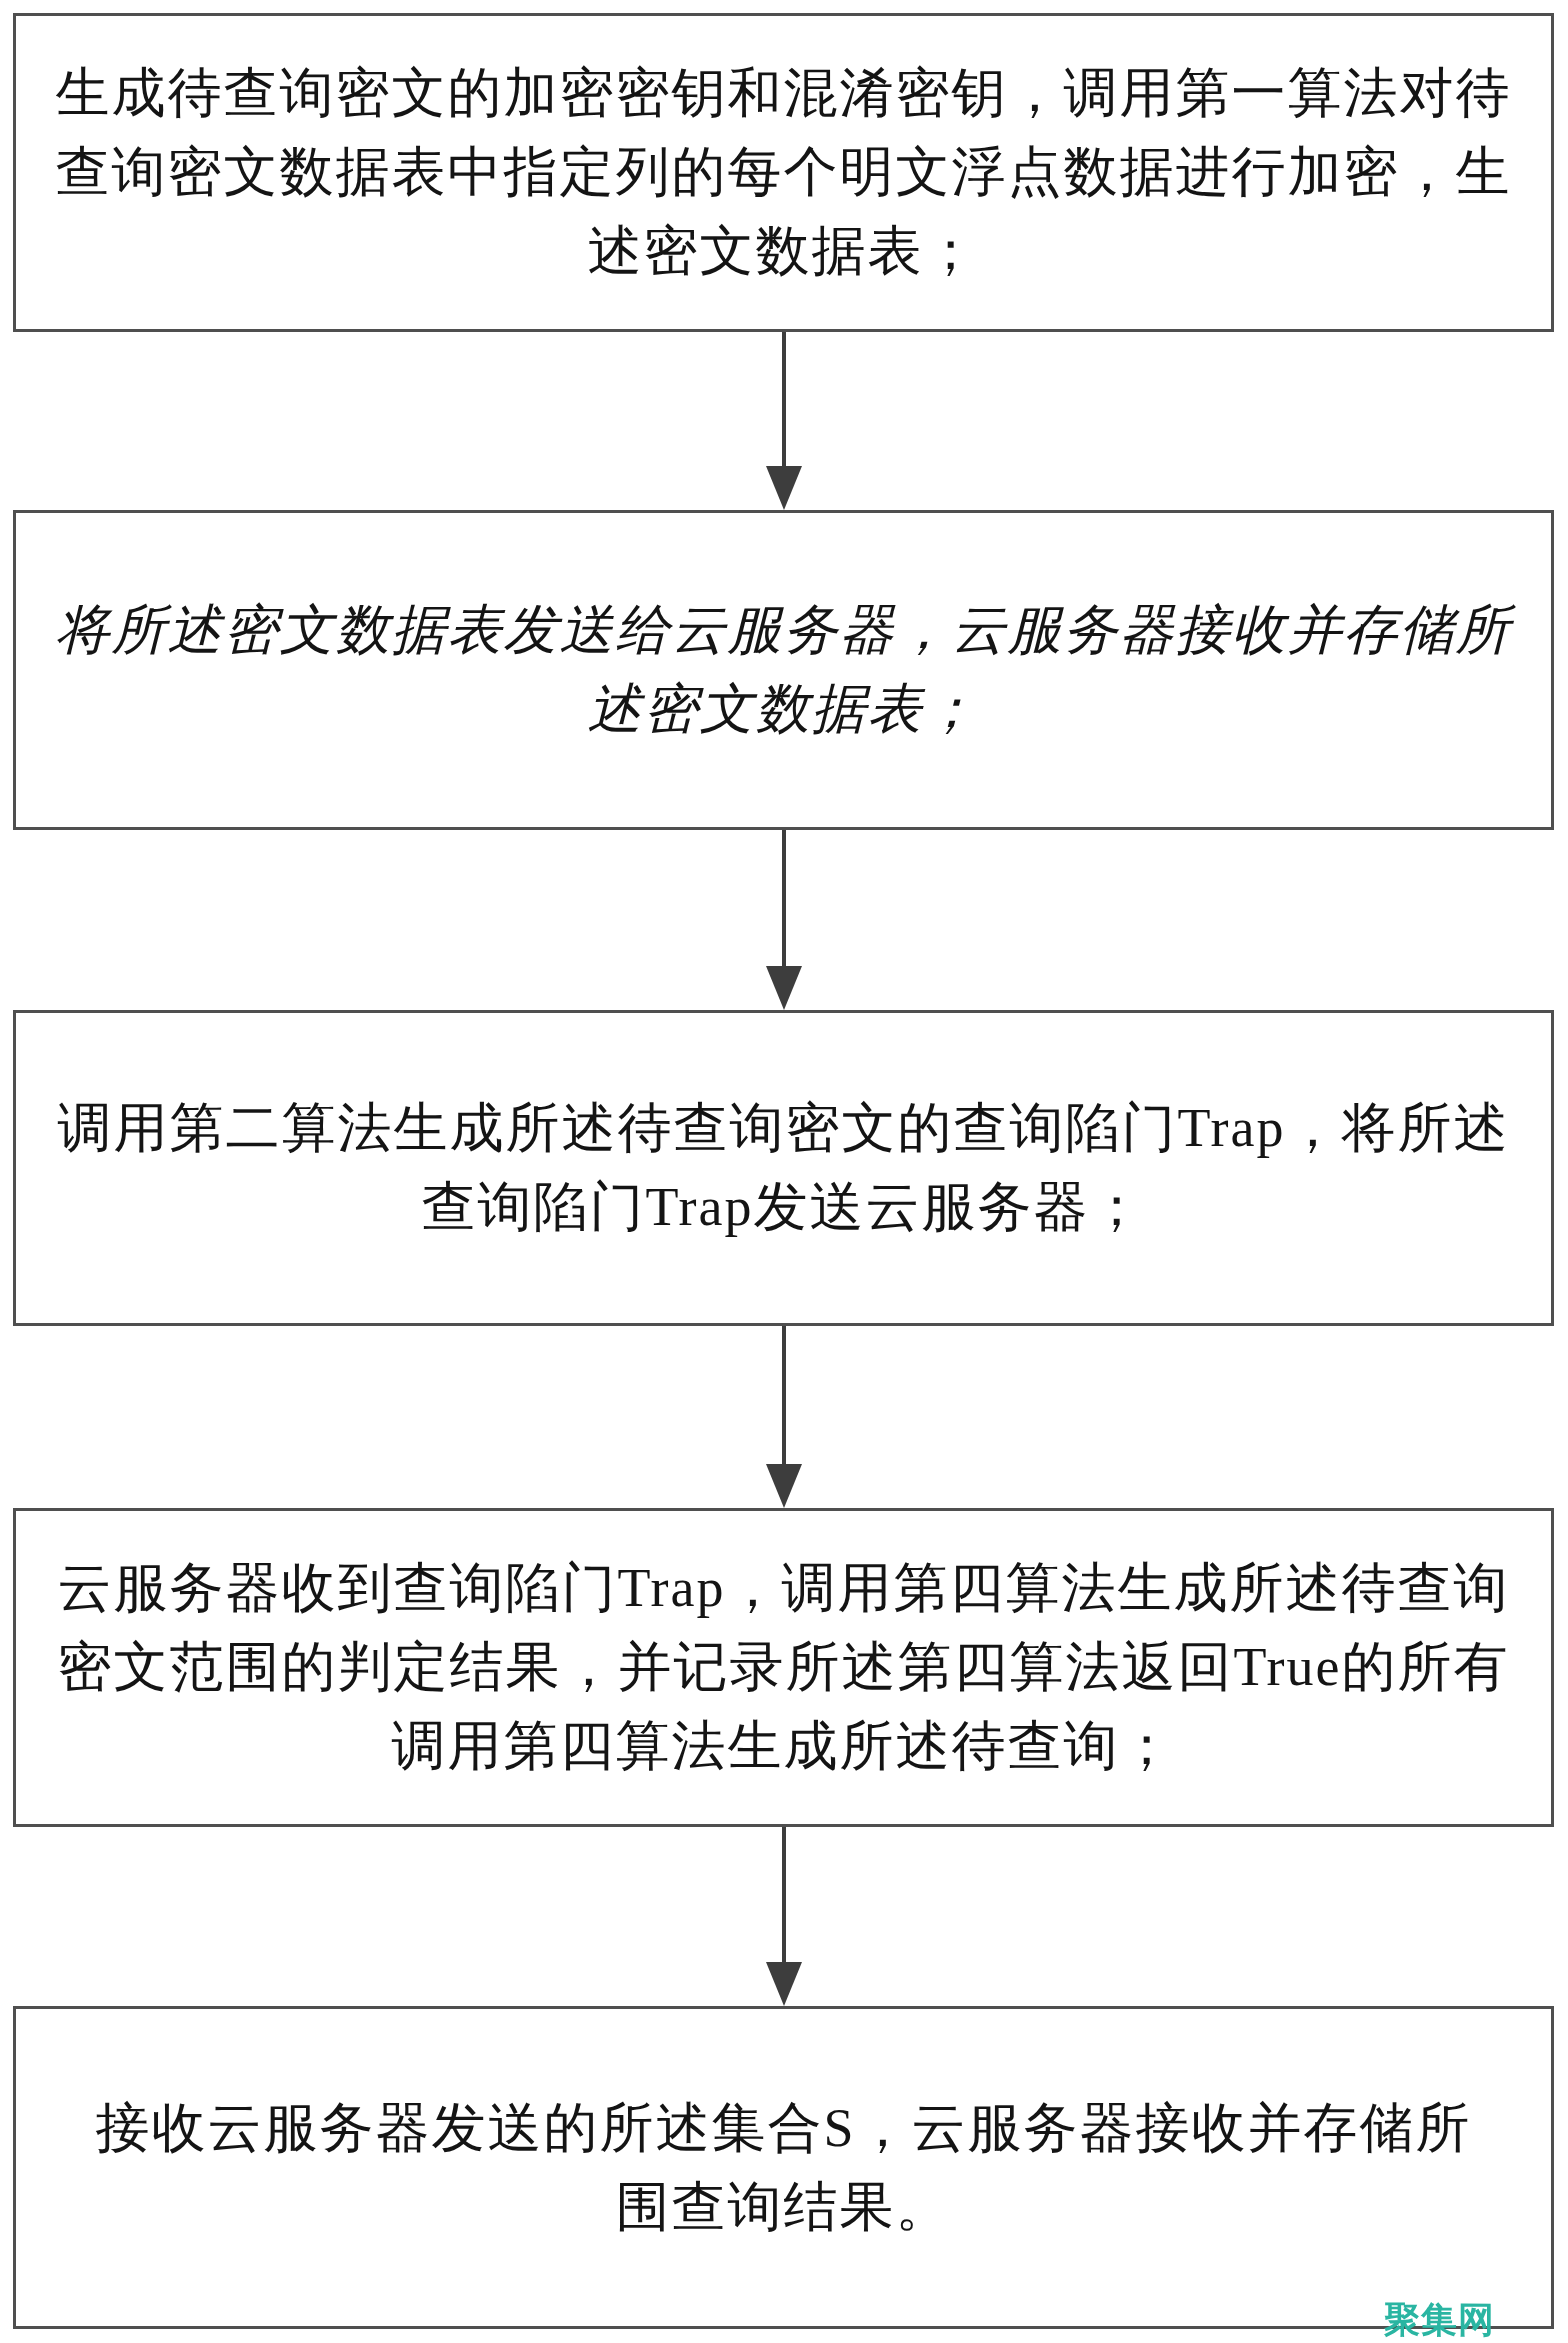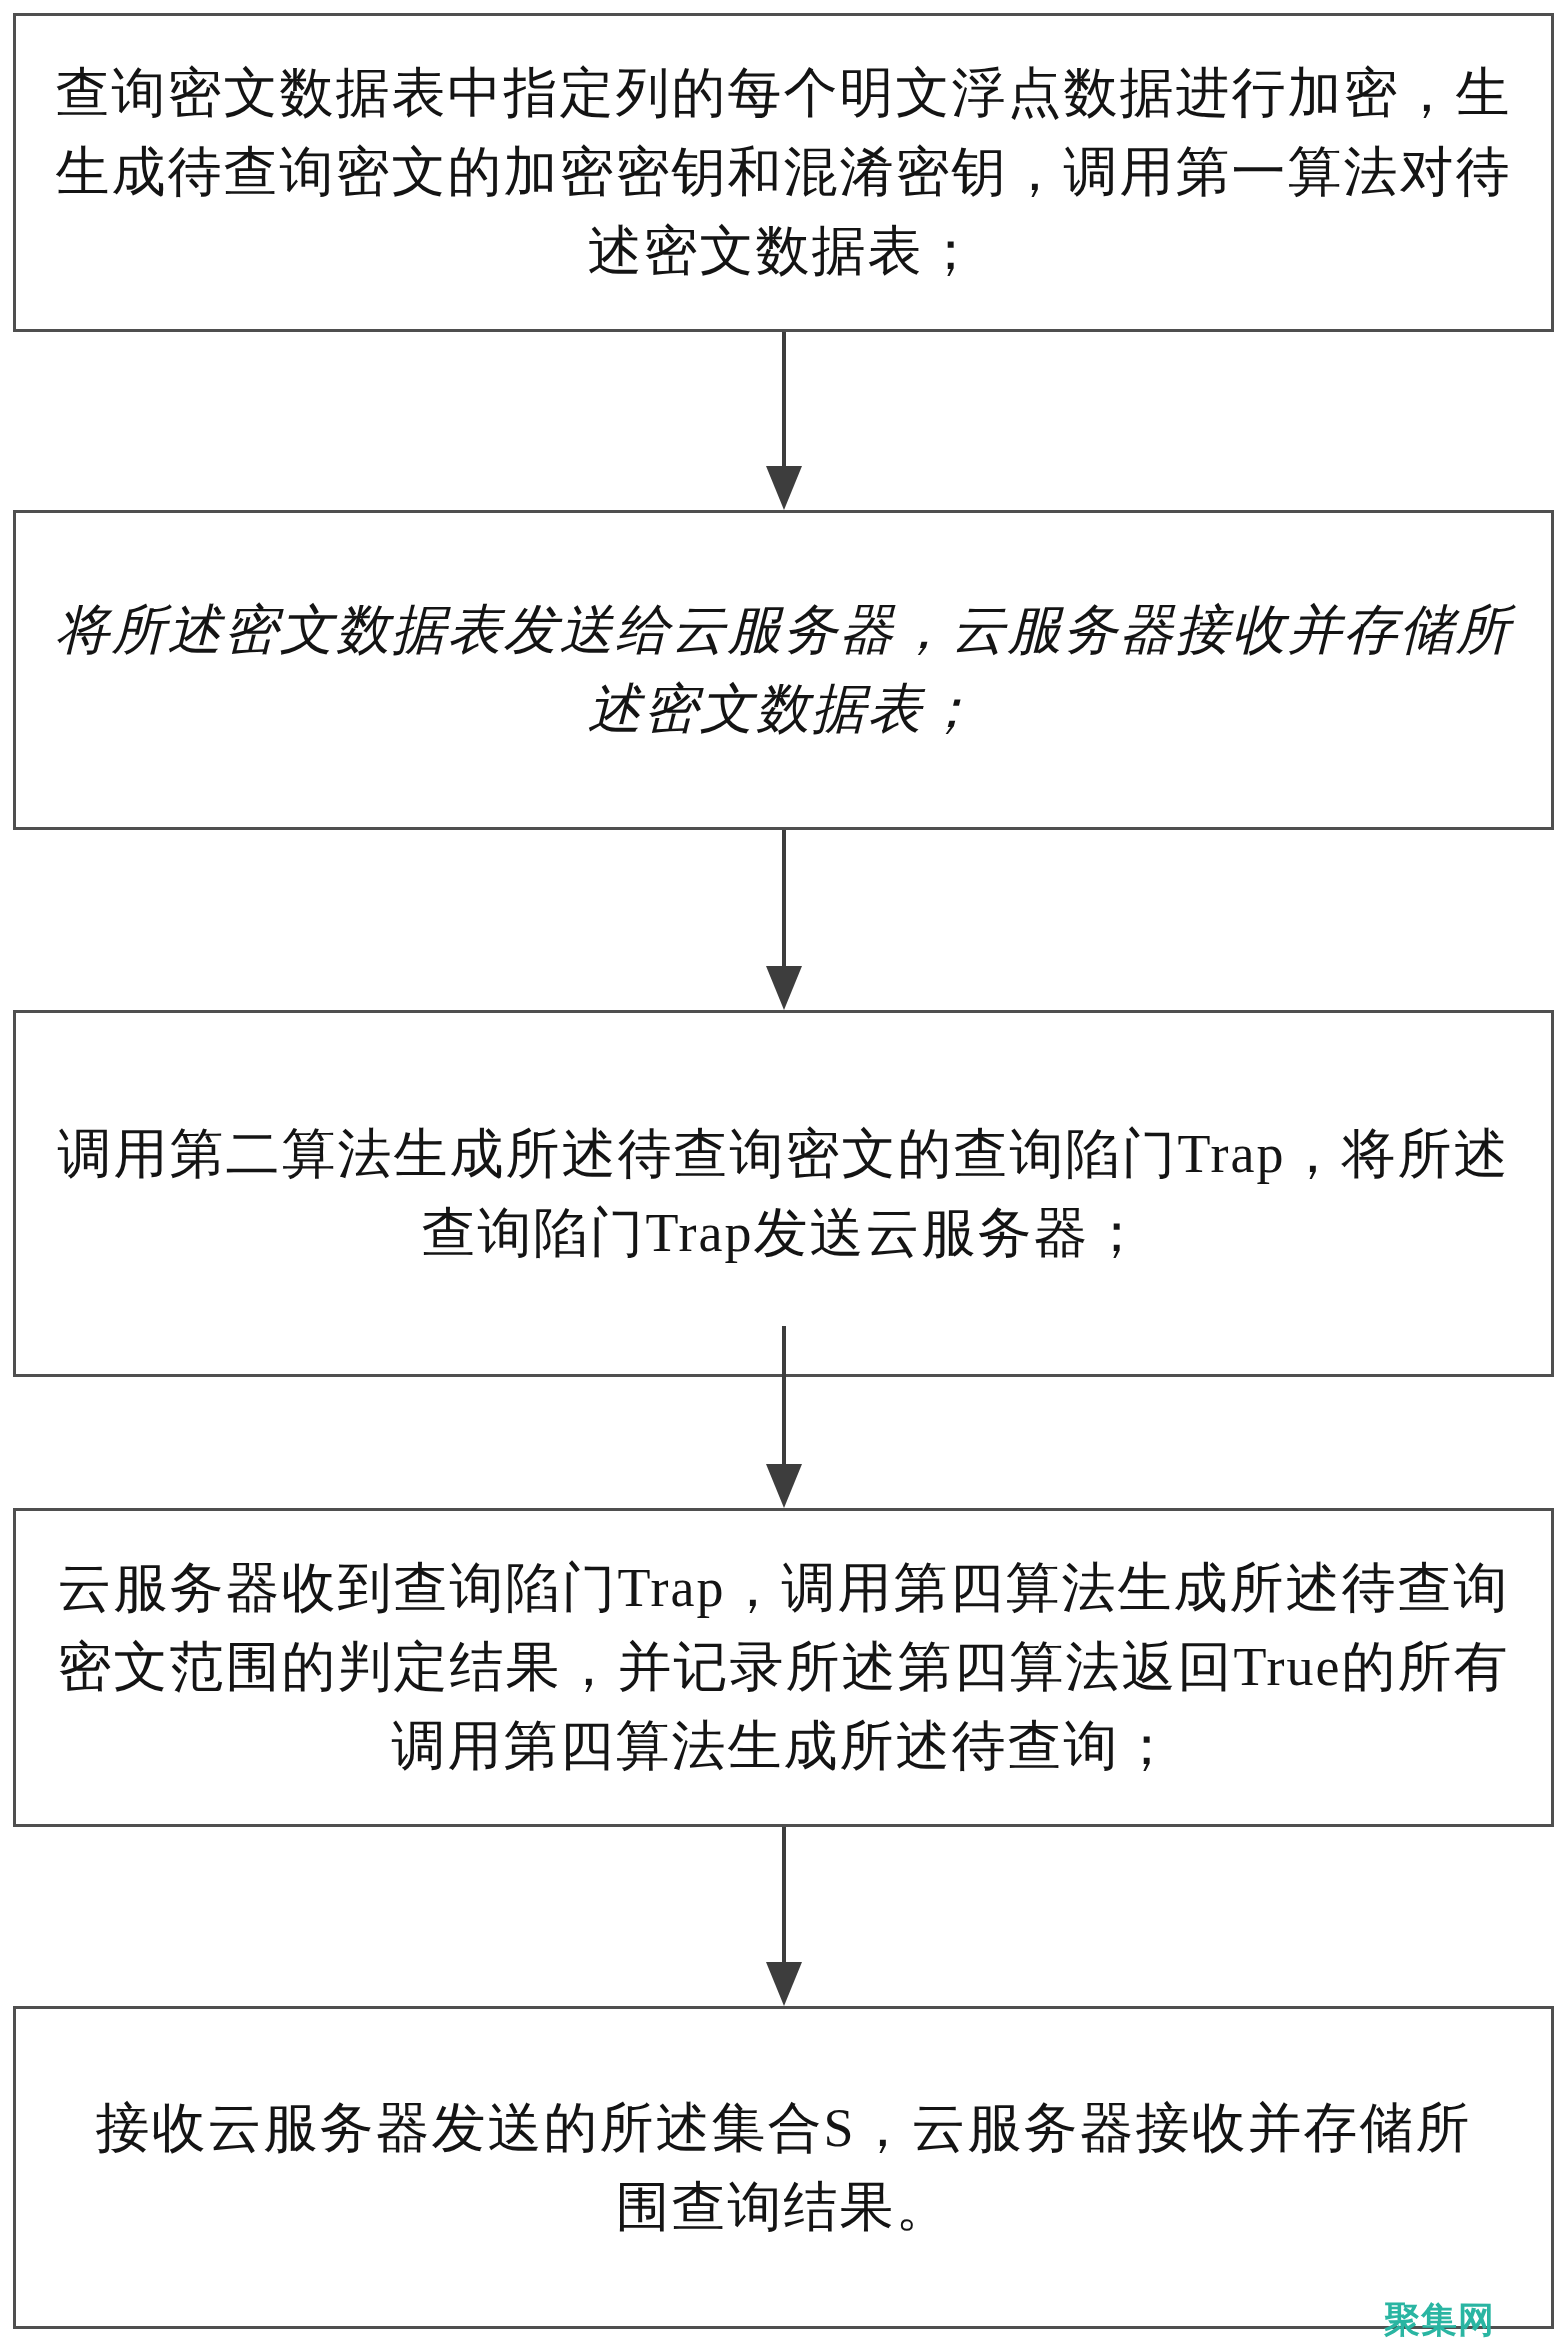--- a/index.html
+++ b/index.html
@@ -47,21 +47,21 @@
   .flow-arrow .head{
     width:0;height:0;
     border-left:18px solid transparent;
     border-right:18px solid transparent;
     border-top:44px solid var(--arrow-color,#3d3d3d);
   }
   .box1{top:13px;height:319px;}
   .arr1{top:332px;height:178px;}
   .box2{top:510px;height:320px;font-style:italic;}
   .arr2{top:830px;height:180px;}
-  .box3{top:1010px;height:367px;justify-content:center;}
+  .box3{top:1010px;height:316px;justify-content:center;}
   .arr3{top:1326px;height:182px;}
   .box4{top:1508px;height:319px;}
   .arr4{top:1827px;height:179px;}
   .box5{top:2006px;height:323px;}
   .watermark{
     position:absolute;
     top:2296px;
     left:1384px;
     font-size:36px;
     font-weight:bold;
@@ -69,22 +69,22 @@
     color:var(--watermark-color,#2ab5a2);
     font-family:"Liberation Sans","DejaVu Sans",sans-serif;
   }
 </style>
 </head>
 <body>
 
 <div class="page">
 
   <section class="flow-box box1">
+    <p>生成待查询密文的加密密钥和混淆密钥，调用第一算法对待</p>
     <p>查询密文数据表中指定列的每个明文浮点数据进行加密，生</p>
-    <p>生成待查询密文的加密密钥和混淆密钥，调用第一算法对待</p>
     <p>述密文数据表；</p>
   </section>
 
   <div class="flow-arrow arr1">
     <div class="shaft"></div>
     <div class="head"></div>
   </div>
 
   <section class="flow-box box2">
     <p>将所述密文数据表发送给云服务器，云服务器接收并存储所</p>

